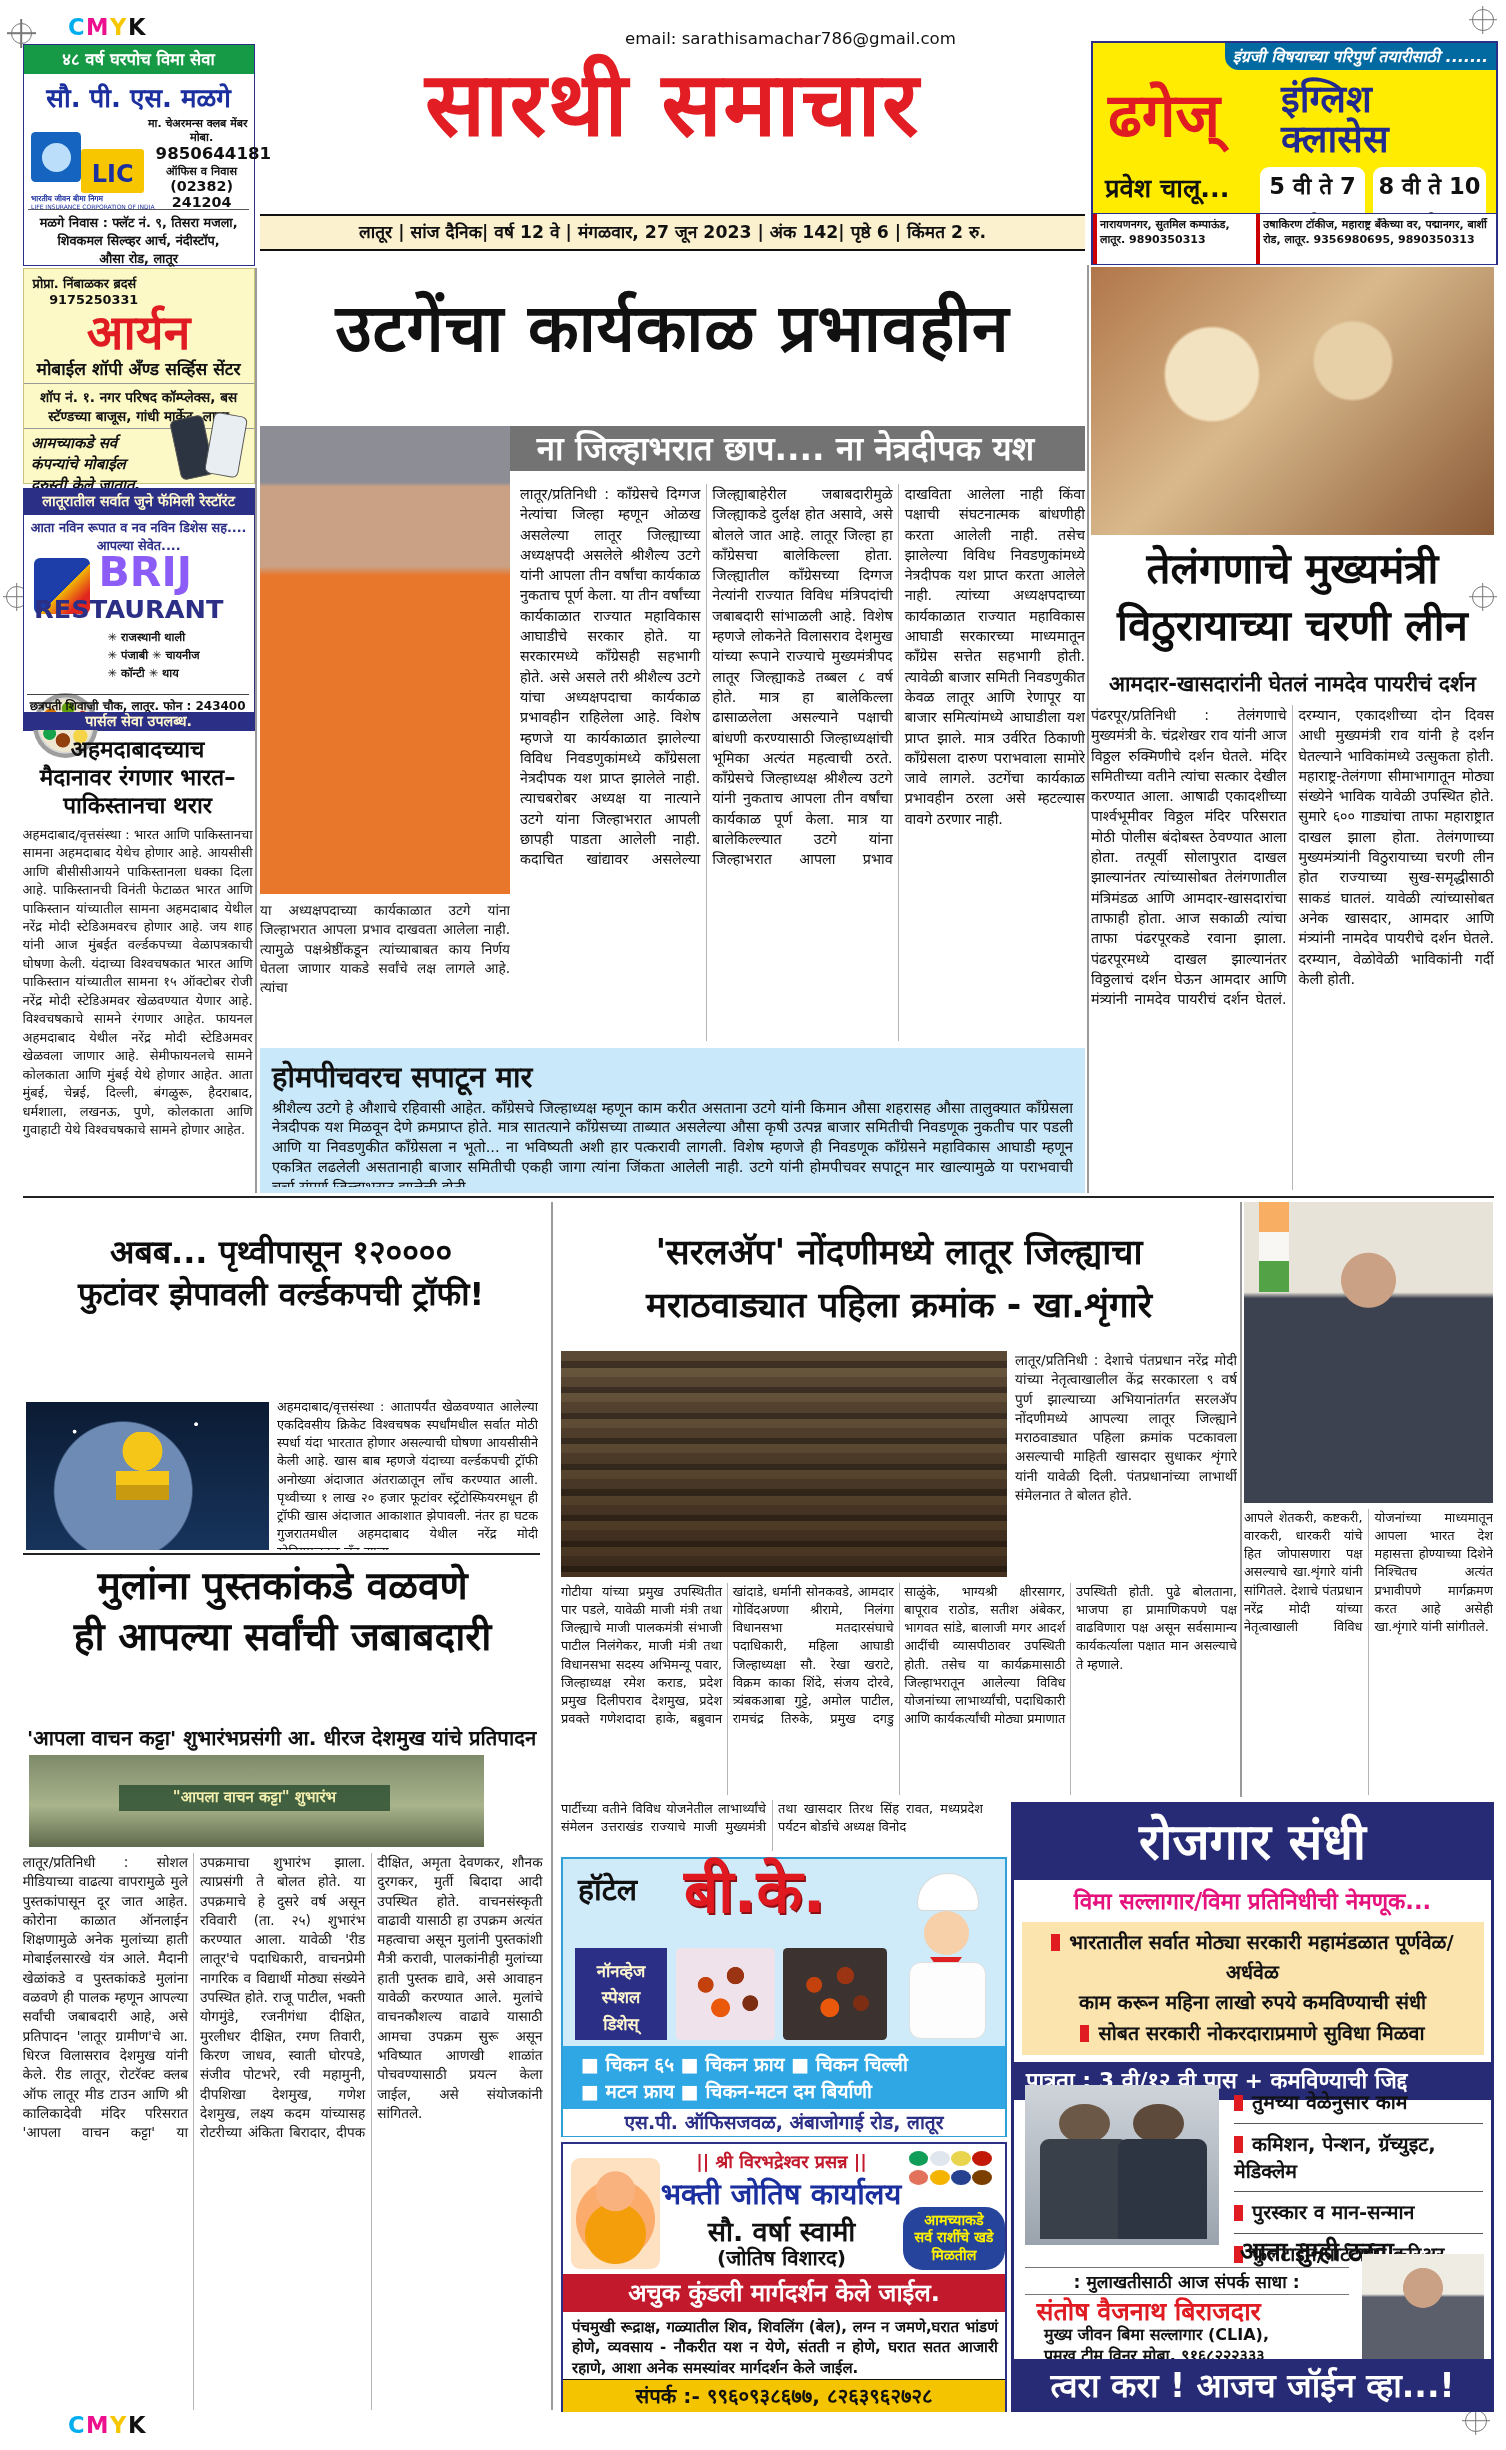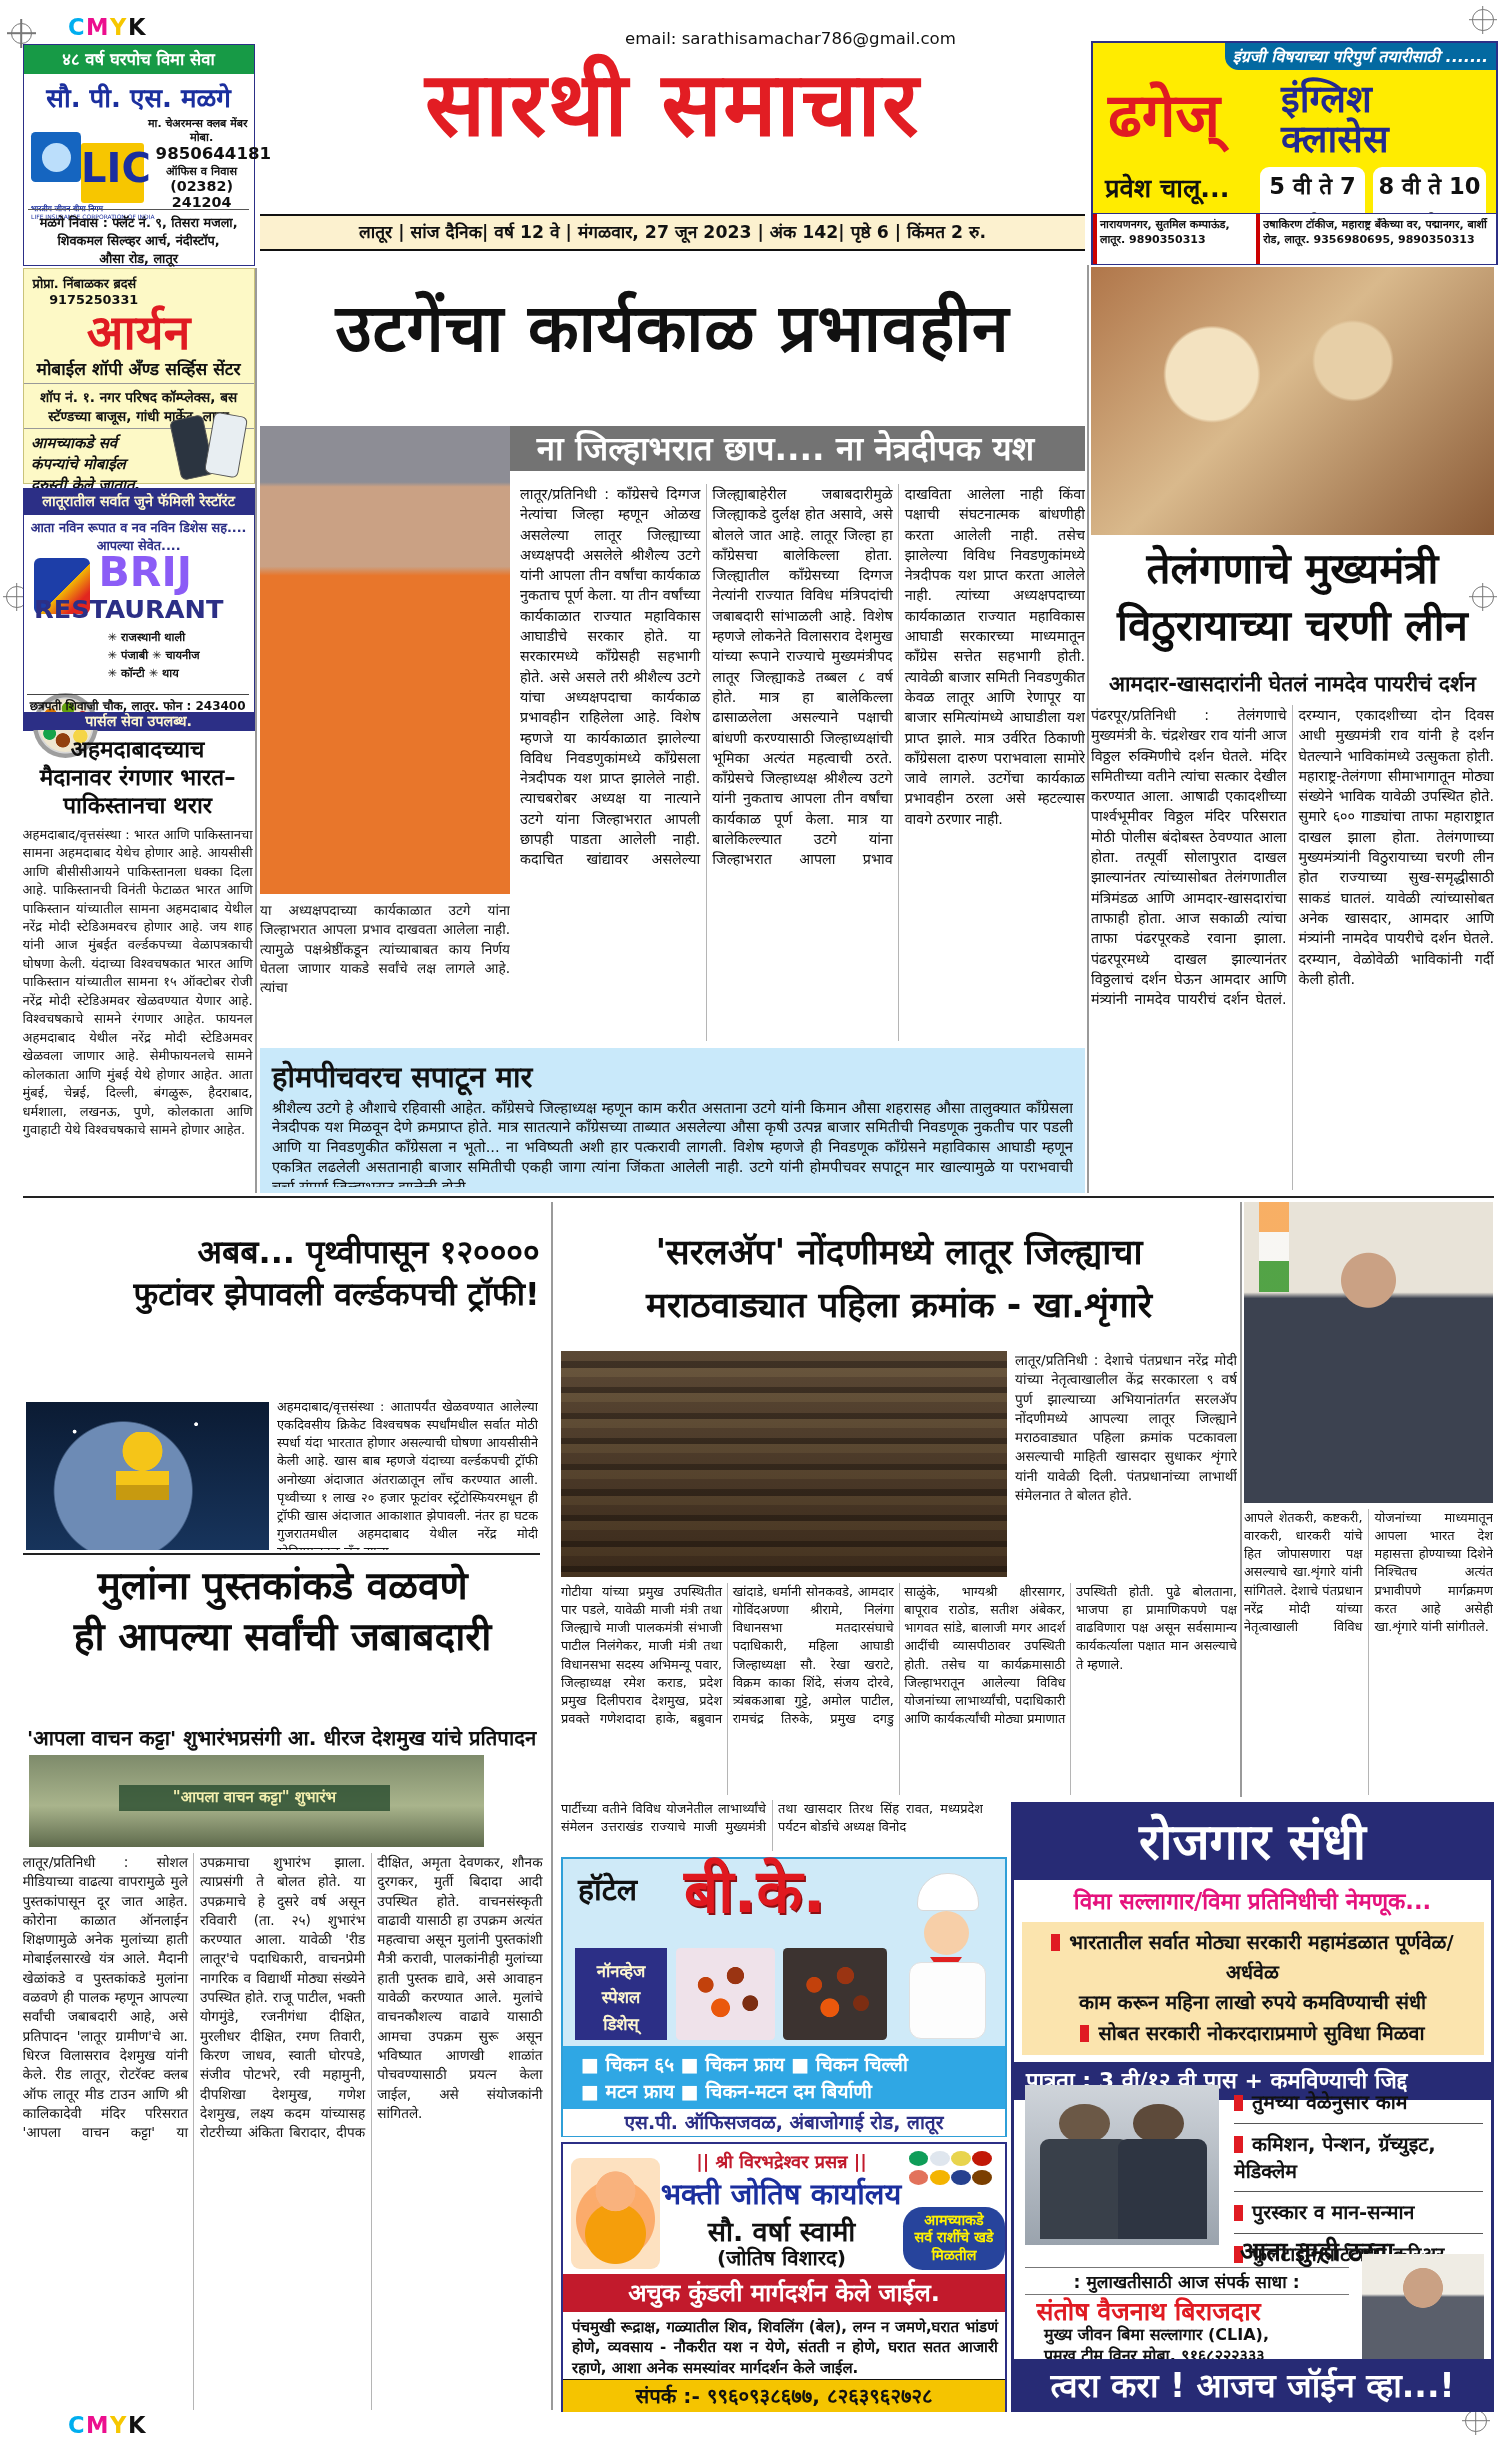--- a/index.html
+++ b/index.html
@@ -26,21 +26,21 @@
   .masthead-title{font-family:"DejaVu Serif","Liberation Serif",serif;font-weight:bold;color:#e21d23;
      font-size:89px;line-height:1.0;letter-spacing:1.5px;}
   .dateline{background:#fcf1cf;border-top:2.3px solid #111;border-bottom:2.3px solid #111;
      font-size:17.3px;font-weight:bold;line-height:33px;}
   
   .lic{border:1.5px solid #2c2f86;background:#fff;}
   .lic-band{background:#179a46;color:#fff;font-weight:bold;font-size:16.6px;line-height:29px;}
   .lic-name{color:#1b2f9e;font-weight:bold;font-size:26px;}
   .lic-logo-blue{background:#1565c0;width:50px;height:50px;display:inline-block;border-radius:4.5px;position:relative;}
   .lic-logo-blue:before{content:"";position:absolute;left:10.5px;top:10.5px;width:29px;height:29px;border-radius:50%;background:#bbdefb;}
-  .lic-logo-yellow{background:#f7c600;width:63px;height:60px;display:inline-block;color:#1b2f9e;font-weight:bold;font-size:40px;line-height:50px;text-align:center;border-radius:3px;}
+  .lic-logo-yellow{background:#f7c600;width:63px;height:44px;display:inline-block;color:#1b2f9e;font-weight:bold;font-size:24px;line-height:50px;text-align:center;border-radius:3px;}
   
   .aryan{background:#fdf9c6;border:1.5px solid #c9c27a;}
   .aryan-title{color:#e01b22;font-weight:bold;font-size:48px;line-height:1.05;}
   .phone-shape{position:absolute;border-radius:6px;border:1.5px solid #555;}
   
   .brij{border:1.5px solid #2c2f86;background:#fff;}
   .navy-band{background:#2c2f86;color:#fdf6cf;font-weight:bold;}
   .brij-logo{width:56px;height:56px;border-radius:6px;background:linear-gradient(135deg,#1d3ea8 55%,#f1b705 55%,#e2261f 80%);}
   .thali{width:65px;height:65px;border-radius:50%;background:radial-gradient(circle at 50% 50%,#e8e8e8 35%,#bdbdbd 36%,#d8d8d8 60%,#9e9e9e 62%);position:relative;}
   .thali:before{content:"";position:absolute;inset:6px;border-radius:50%;
@@ -203,21 +203,21 @@
     <div>विठुरायाच्या चरणी लीन</div>
   </div>
   <div class="abs ctr b" style="left:1091px;top:669px;width:403px;font-size:21px;">आमदार-खासदारांनी घेतलं नामदेव पायरीचं दर्शन</div>
   <div class="abs body-text cols2" style="left:1091px;top:705px;width:403px;height:485px;font-size:14.3px;overflow:hidden;">पंढरपूर/प्रतिनिधी : तेलंगणाचे मुख्यमंत्री के. चंद्रशेखर राव यांनी आज विठ्ठल रुक्मिणीचे दर्शन घेतले. मंदिर समितीच्या वतीने त्यांचा सत्कार देखील करण्यात आला. आषाढी एकादशीच्या पार्श्वभूमीवर विठ्ठल मंदिर परिसरात मोठी पोलीस बंदोबस्त ठेवण्यात आला होता. तत्पूर्वी सोलापुरात दाखल झाल्यानंतर त्यांच्यासोबत तेलंगणातील मंत्रिमंडळ आणि आमदार-खासदारांचा ताफाही होता. आज सकाळी त्यांचा ताफा पंढरपूरकडे रवाना झाला. पंढरपूरमध्ये दाखल झाल्यानंतर विठ्ठलाचं दर्शन घेऊन आमदार आणि मंत्र्यांनी नामदेव पायरीचं दर्शन घेतलं. दरम्यान, एकादशीच्या दोन दिवस आधी मुख्यमंत्री राव यांनी हे दर्शन घेतल्याने भाविकांमध्ये उत्सुकता होती. महाराष्ट्र-तेलंगणा सीमाभागातून मोठ्या संख्येने भाविक यावेळी उपस्थित होते. सुमारे ६०० गाड्यांचा ताफा महाराष्ट्रात दाखल झाला होता. तेलंगणाच्या मुख्यमंत्र्यांनी विठुरायाच्या चरणी लीन होत राज्याच्या सुख-समृद्धीसाठी साकडं घातलं. यावेळी त्यांच्यासोबत अनेक खासदार, आमदार आणि मंत्र्यांनी नामदेव पायरीचे दर्शन घेतले. दरम्यान, वेळोवेळी भाविकांनी गर्दी केली होती.</div>
 
   <div class="abs vrule" style="left:255px;top:268px;height:925px;"></div>
   <div class="abs vrule" style="left:1087px;top:265px;height:928px;"></div>
 
   <div class="abs hrule" style="left:22.6px;top:1196px;width:1471px;"></div>
 
-  <div class="abs ctr headline-black" style="left:22.6px;top:1231px;width:517px;font-size:32px;line-height:1.32;text-align:right;">
+  <div class="abs ctr headline-black" style="left:22.6px;top:1231px;width:517px;font-size:32px;line-height:1.32;">
     <div>अबब... पृथ्वीपासून १२००००</div>
     <div>फुटांवर झेपावली वर्ल्डकपची ट्रॉफी!</div>
   </div>
   <div class="abs photo" style="left:26px;top:1402px;width:243px;height:148px;background:radial-gradient(circle at 20% 20%,#ffffff 0 1.5px,transparent 2.3px),radial-gradient(circle at 70% 15%,#ffffff 0 1.5px,transparent 2.3px),radial-gradient(circle at 40% 60%,#6d8bb5 0 40%,transparent 41%),linear-gradient(180deg,#0b1b33,#17345c);">
     <div class="abs" style="left:90px;top:30px;width:53px;height:68px;background:radial-gradient(circle at 50% 28%,#f5c518 0 19.6px,transparent 20.3px),linear-gradient(180deg,transparent 39px,#f5c518 39px 53px,#c79a10 53px);"></div>
   </div>
   <div class="abs body-text" style="left:277px;top:1398px;width:261px;height:152px;font-size:12.8px;overflow:hidden;">अहमदाबाद/वृत्तसंस्था : आतापर्यंत खेळवण्यात आलेल्या एकदिवसीय क्रिकेट विश्वचषक स्पर्धांमधील सर्वात मोठी स्पर्धा यंदा भारतात होणार असल्याची घोषणा आयसीसीने केली आहे. खास बाब म्हणजे यंदाच्या वर्ल्डकपची ट्रॉफी अनोख्या अंदाजात अंतराळातून लाँच करण्यात आली. पृथ्वीच्या १ लाख २० हजार फूटांवर स्ट्रॅटोस्फियरमधून ही ट्रॉफी खास अंदाजात आकाशात झेपावली. नंतर हा घटक गुजरातमधील अहमदाबाद येथील नरेंद्र मोदी स्टेडियमजवळ लँड झाला.</div>
 
   <div class="abs hrule" style="left:22.6px;top:1553px;width:517px;height:1.5px;"></div>
 

